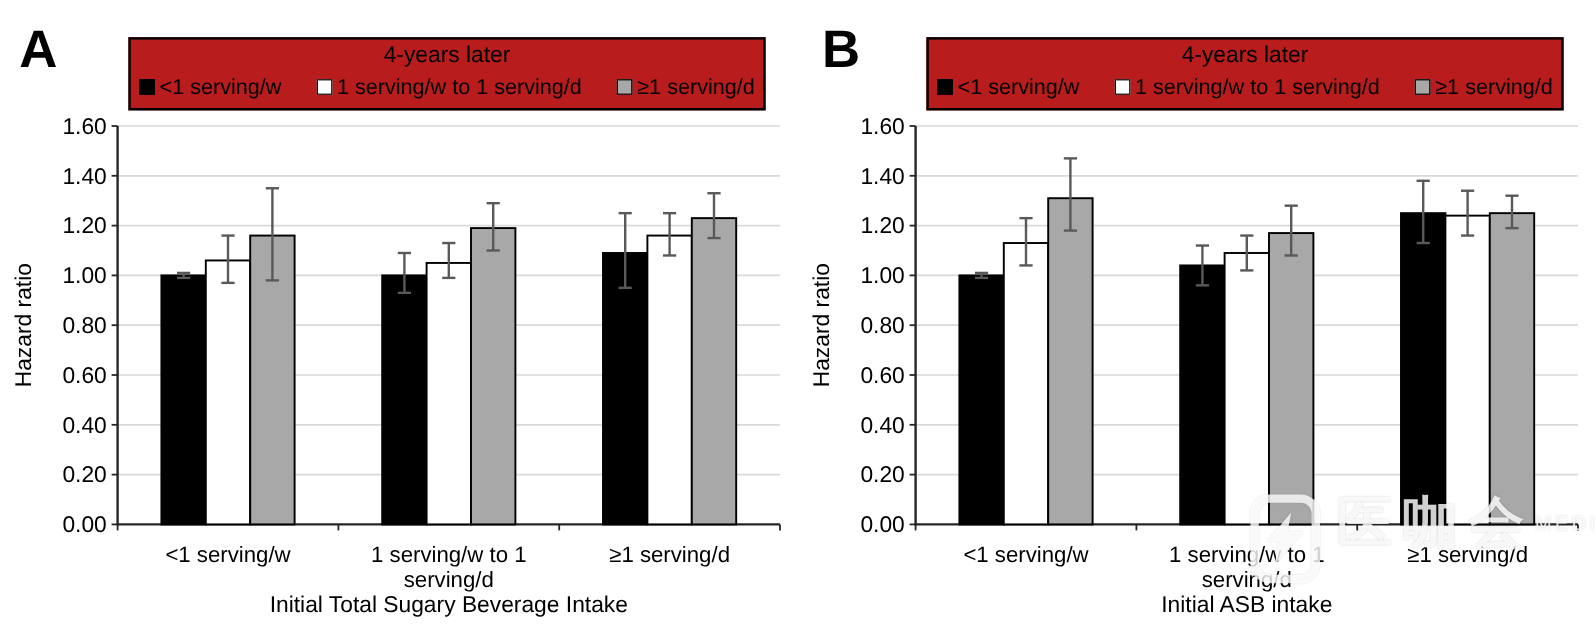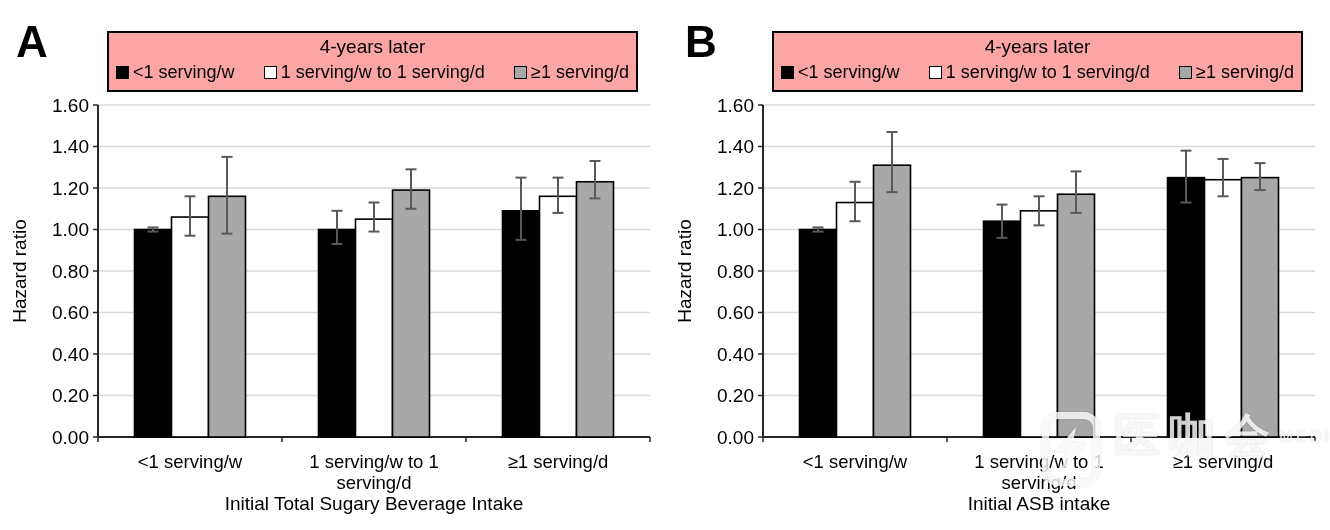--- a/index.html
+++ b/index.html
@@ -2,21 +2,21 @@
 <html><head>
 <meta charset="utf-8">
 <style>
   html, body { margin: 0; padding: 0; background: #ffffff; }
   body { font-family: "Liberation Sans", sans-serif; color: #000; }
   .figure { position: relative; width: 1330px; height: 530px; background: #fff; overflow: hidden; }
   .panel { position: absolute; top: 0; width: 665px; height: 530px; }
   .panel-label { position: absolute; left: 16px; top: 20px; font-size: 44px; font-weight: bold; line-height: 1; }
   .panel.b .panel-label { left: 20px; }
   .legend { position: absolute; left: 107px; top: 31px; width: 531px; height: 61px;
-            border: 2px solid #000; box-sizing: border-box; background: #fca5a5;
+            border: 2px solid #000; box-sizing: border-box; background: #b91c1c;
             display: flex; flex-direction: column; justify-content: space-between;
             padding: 4px 7px 7px; }
   .legend-title { text-align: center; font-size: 19px; line-height: 1.1; }
   .legend-items { display: flex; justify-content: space-between; align-items: center; font-size: 18px; }
   .legend-item { display: flex; align-items: center; gap: 4px; white-space: nowrap; }
   .swatch { width: 13px; height: 13px; border: 1.5px solid #000; box-sizing: border-box; display: inline-block; flex: none; }
   .chart-svg { position: absolute; left: 0; top: 0; }
   .tick-label { font-size: 19px; fill: #000; }
   .cat-label { font-size: 18.5px; fill: #000; }
   .axis-title { font-size: 19px; fill: #000; }

